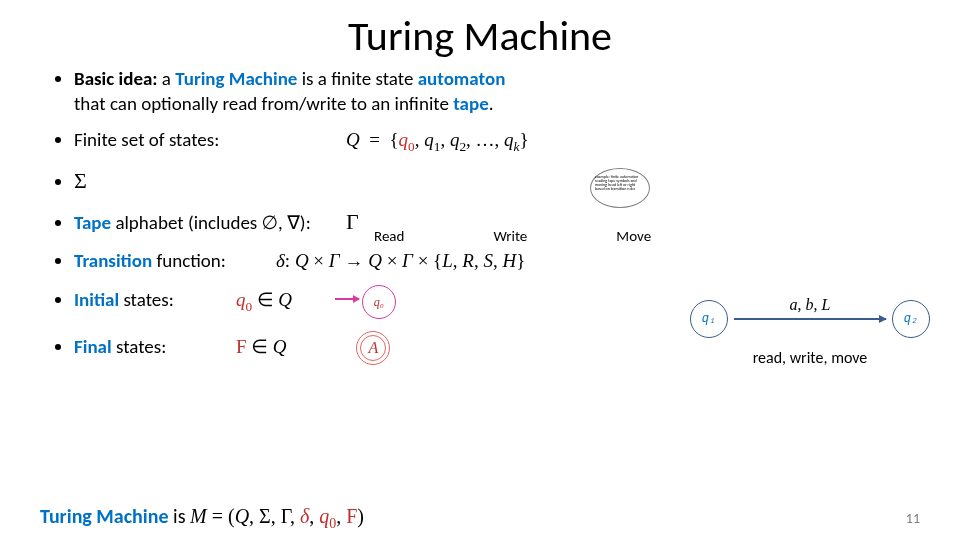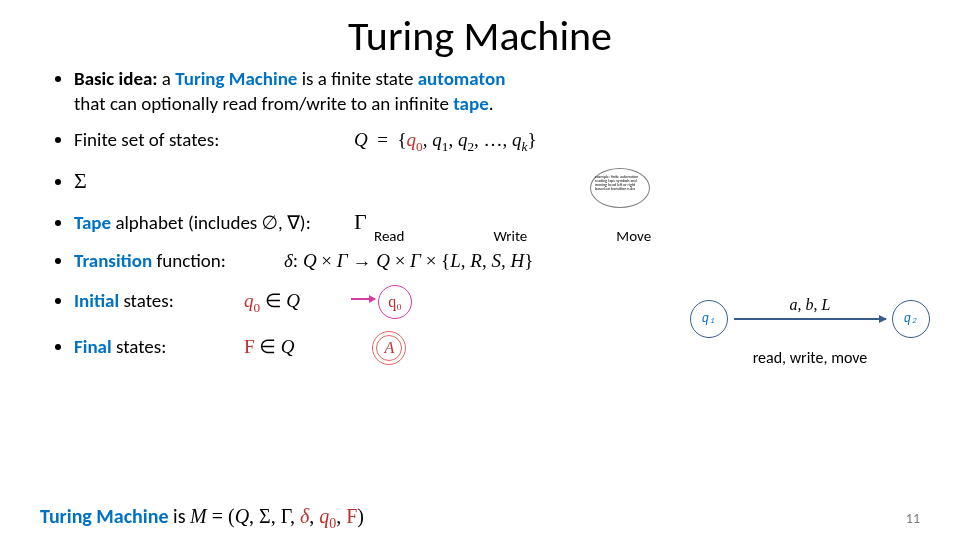--- a/index.html
+++ b/index.html
@@ -4,36 +4,36 @@
 <style>
   html,body{margin:0;padding:0;background:#fff;color:#000;font-family:"Calibri","Segoe UI",sans-serif}
   .slide{width:960px;height:540px;position:relative;box-sizing:border-box;padding:10px 40px 20px 40px}
   .title{font-size:42px;text-align:center;margin:0 0 6px 0;font-weight:400}
   ul.bullets{margin:0;padding-left:26px;font-size:19px;line-height:1.3}
   ul.bullets>li{margin:5px 0 12px 8px}
   .blue{color:#0072c6;font-weight:700}
   .red{color:#c0302c}
   .math{font-family:"Cambria Math","Times New Roman",serif}
   .math .it{font-style:italic}
-  .row{display:flex;align-items:baseline;gap:20px}
+  .row{display:flex;align-items:baseline;gap:12px}
   .row .lbl{min-width:260px}
   .annot{font-size:15px;color:#000}
   .footer{position:absolute;bottom:8px;left:40px;right:40px;display:flex;align-items:baseline;justify-content:space-between}
   .fsum{font-size:20px}
   .pgnum{font-size:14px;color:#7f7f7f}
   .sub{font-size:0.7em;vertical-align:sub}
   .tiny-callout{position:absolute;top:168px;left:590px;width:60px;height:40px;border:1px solid #7f7f7f;border-radius:50%;font-size:4px;line-height:1;padding:6px 4px;box-sizing:border-box}
   .diagram{position:absolute;top:300px;left:690px;width:240px}
   .node{display:inline-block;border:1.5px solid #385d8a;border-radius:50%;width:36px;height:36px;text-align:center;line-height:36px;font-family:Liberation Mono, monospace;font-style:italic;font-size:12px;color:#0072c6;background:#fff}
   .diagram-row{display:flex;align-items:center;gap:6px}
   .arrow{flex:1;height:2px;background:#385d8a;position:relative}
   .arrow::after{content:"";position:absolute;right:-1px;top:-3px;border-left:8px solid #385d8a;border-top:4px solid transparent;border-bottom:4px solid transparent}
   .arrow-label{position:absolute;left:50%;top:-22px;transform:translateX(-50%);font-family:"Cambria Math",serif;font-size:16px;white-space:nowrap}
   .diagram-sub{text-align:center;font-size:16px;margin-top:10px}
-  .initial-node{display:inline-block;border:1.5px solid #d73aa1;border-radius:50%;width:32px;height:32px;text-align:center;line-height:32px;font-family:"Cambria Math",serif;font-size:16px;color:#c0302c;position:relative;margin-left:28px}
+  .initial-node{display:inline-block;border:1.5px solid #d73aa1;border-radius:50%;width:32px;height:32px;text-align:center;line-height:32px;font-family:"Cambria Math",serif;font-style:italic;font-size:12px;color:#c0302c;position:relative;margin-left:28px}
   .initial-arrow{position:absolute;left:-28px;top:12px;width:24px;height:2px;background:#d73aa1}
   .initial-arrow::after{content:"";position:absolute;right:-1px;top:-3px;border-left:7px solid #d73aa1;border-top:4px solid transparent;border-bottom:4px solid transparent}
   .final-node{display:inline-block;border:1.5px solid #e66460;border-radius:50%;width:32px;height:32px;text-align:center;line-height:32px;font-family:"Cambria Math",serif;font-style:italic;font-size:16px;color:#c0302c;position:relative}
   .final-node::before{content:"";position:absolute;inset:3px;border:1.5px solid #e66460;border-radius:50%}
 </style>
 </head>
 <body>
 
 <div class="slide">
   <h1 class="title">Turing Machine</h1>

